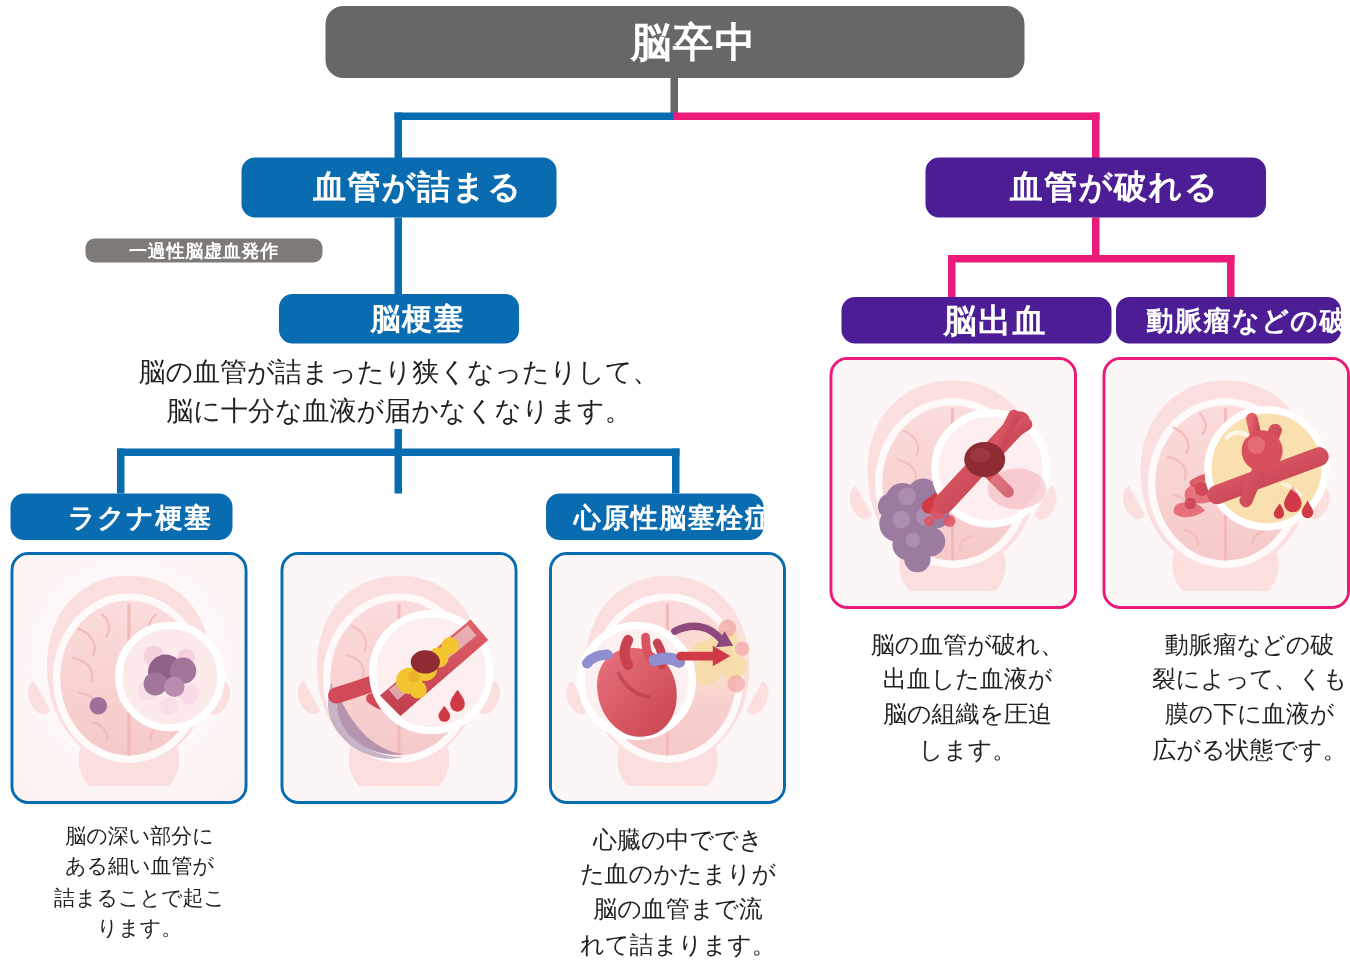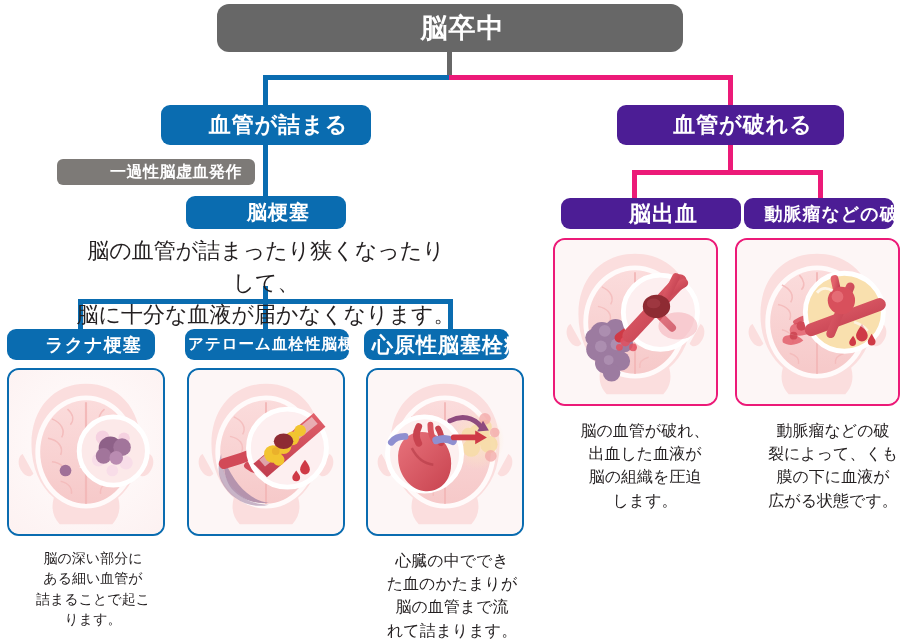--- a/index.html
+++ b/index.html
@@ -82,31 +82,31 @@
   <div class="ln blue" style="left:263px;top:75px;width:187px;height:5px;"></div>
   <div class="ln blue" style="left:263px;top:75px;width:5px;height:33px;"></div>
 
   <div class="ln pink" style="left:449px;top:75px;width:284px;height:5px;"></div>
   <div class="ln pink" style="left:728px;top:75px;width:5px;height:33px;"></div>
 
   <div class="node blue" style="left:161px;top:105px;width:210px;height:40px;font-size:22px;">
     <span>血管が詰まる</span>
   </div>
 
-  <div class="tag" style="left:57px;top:159px;width:158px;height:26px;font-size:16px;padding-left:40px;">
+  <div class="tag" style="left:57px;top:159px;width:158px;height:16px;font-size:12px;">
     <span>一過性脳虚血発作</span>
   </div>
 
   <div class="ln blue" style="left:263px;top:145px;width:5px;height:51px;"></div>
 
   <div class="node blue" style="left:186px;top:196px;width:160px;height:33px;font-size:20px;">
     <span>脳梗塞</span>
   </div>
 
-  <div class="para center" style="left:76px;top:235px;width:380px;font-size:22px;">脳の血管が詰まったり狭くなったりして、
+  <div class="para center" style="left:76px;top:235px;width:380px;font-size:18px;">脳の血管が詰まったり狭くなったりして、
 脳に十分な血液が届かなくなります。</div>
 
   <div class="ln blue" style="left:263px;top:286px;width:5px;height:16px;"></div>
   <div class="ln blue" style="left:78px;top:299px;width:375px;height:5px;"></div>
   <div class="ln blue" style="left:78px;top:299px;width:5px;height:30px;"></div>
   <div class="ln blue" style="left:263px;top:299px;width:5px;height:30px;"></div>
   <div class="ln blue" style="left:448px;top:299px;width:5px;height:30px;"></div>
 
   <div class="node blue" style="left:7px;top:329px;width:148px;height:31px;font-size:18px;">
     <span>ラクナ梗塞</span>
@@ -158,23 +158,20 @@
         <circle cx="97" cy="88" r="8" fill="#a2759b"></circle>
         <circle cx="110" cy="90" r="7" fill="#b98bb1"></circle>
       </g>
     </svg>
   </div>
   <div class="para" style="left:8px;top:549px;width:170px;font-size:14px;font-family:Liberation Serif, serif;">脳の深い部分に
 ある細い血管が
 詰まることで起こ
 ります。</div>
 
-  <div class="node blue" style="left:185px;top:329px;width:164px;height:31px;font-size:15.5px;">
-    <span>アテローム血栓性脳梗塞</span>
-  </div>
   <div class="fig blue" style="left:187px;top:368px;width:158px;height:168px;">
     <svg viewBox="0 0 158 168">
       <defs>
         <linearGradient id="brA" x1="0" y1="0" x2="0" y2="1">
           <stop offset="0%" stop-color="#fbdcdc"></stop>
             <stop offset="100%" stop-color="#f6c9c9"></stop>
         </linearGradient>
         <linearGradient id="vesA" x1="0" y1="0" x2="0" y2="1">
           <stop offset="0%" stop-color="#e2616b"></stop>
             <stop offset="100%" stop-color="#c03d4e"></stop>
@@ -214,21 +211,21 @@
           <circle cx="101" cy="74" r="3.5"></circle>
       </g>
 
       <ellipse cx="97" cy="73" rx="10" ry="8" fill="#8e2b33"></ellipse>
 
       <path d="M119 92c3 4 5 7 5 10a5 5 0 0 1-10 0c0-3 2-6 5-10z" fill="#cf3a46"></path>
       <path d="M110 103c2 3 4 5 4 7a4 4 0 0 1-8 0c0-2 2-4 4-7z" fill="#cf3a46"></path>
     </svg>
   </div>
 
-  <div class="node blue" style="left:364px;top:329px;width:145px;height:31px;font-size:21px;align-items:center;">
+  <div class="node blue" style="left:364px;top:329px;width:145px;height:31px;font-size:18px;align-items:center;">
     <span>心原性脳塞栓症</span>
   </div>
   <div class="fig blue" style="left:366px;top:368px;width:158px;height:168px;">
     <svg viewBox="0 0 158 168">
       <defs>
         <linearGradient id="brC" x1="0" y1="0" x2="0" y2="1">
           <stop offset="0%" stop-color="#fbdcdc"></stop>
             <stop offset="100%" stop-color="#f6c9c9"></stop>
         </linearGradient>
         <linearGradient id="htC" x1="0" y1="0" x2="1" y2="1">

